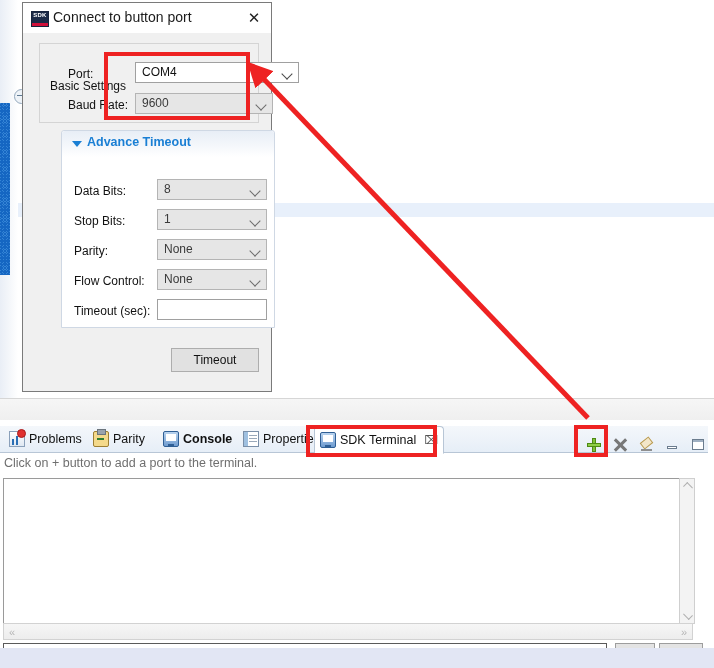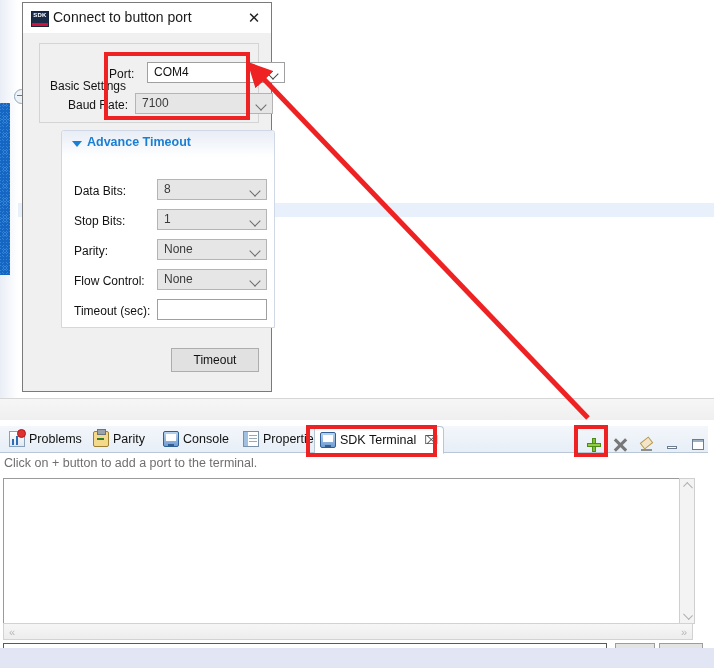--- a/index.html
+++ b/index.html
@@ -45,22 +45,22 @@
     font-size:12px;color:#111;margin-top:43px;}
   .frm-label{position:absolute;font-size:12px;color:#111;}
   .combo{position:absolute;height:21px;border:1px solid #a0a0a0;background:#ffffff;box-sizing:border-box;}
   .combo.disabled{background:#e6e6e6;border-color:#b4b4b4;}
   .combo .val{position:absolute;left:6px;top:2px;font-size:12px;color:#111;}
   .combo.disabled .val{color:#3a3a3a;}
   .combo .chev{position:absolute;right:7px;top:7px;width:7px;height:7px;
     border-left:1.6px solid #4a4a4a;border-bottom:1.6px solid #4a4a4a;transform:rotate(-45deg);}
   .combo.disabled .chev{border-color:#6d6d6d;}
 
-  #lbl-port{left:45px;top:64px;margin-left:41px;}
-  #cmb-port{left:124px;top:59px;width:138px;}
+  #lbl-port{left:45px;top:64px;}
+  #cmb-port{left:112px;top:59px;width:164px;}
   #lbl-baud{left:45px;top:95px;}
   #cmb-baud{left:112px;top:90px;width:138px;}
 
   
   #grp-adv{position:absolute;left:38px;top:127px;width:212px;height:196px;
     background:#ffffff;border:1px solid #cfd8e4;border-radius:3px 3px 0 0;}
   #adv-header{position:absolute;left:0;top:0;width:100%;height:26px;
     background:linear-gradient(to bottom,#e8eef6 0%,#f4f7fb 55%,#ffffff 100%);
     border-bottom:1px solid #ffffff;border-radius:3px 3px 0 0;}
   #adv-arrow{position:absolute;left:10px;top:10px;width:0;height:0;
@@ -94,21 +94,21 @@
 
   
   #bottom-panel{position:absolute;left:0;top:420px;width:714px;height:248px;background:#ffffff;}
   #tabbar{position:absolute;left:0;top:6px;width:714px;height:26px;
     background:linear-gradient(to bottom,#f4f7fb,#e6eef7);border-bottom:1px solid #b8c6d6;}
   .tab{position:absolute;top:0;height:26px;display:flex;align-items:center;gap:4px;
     font-size:12.5px;color:#111;padding:0 5px;cursor:default;}
   .tab .tlabel{white-space:nowrap;}
   #tab-problems{left:4px;}
   #tab-tasks{left:88px;}
-  #tab-console{left:158px;font-weight:normal;}
+  #tab-console{left:158px;font-weight:bold;}
   #tab-properties{left:238px;}
   #tab-sdkterm{left:314px;height:26px;background:#ffffff;
     border:1px solid #b8c6d6;border-bottom:1px solid #ffffff;border-radius:4px 4px 0 0;text-align:center;}
   #tab-sdkterm .tlabel{font-weight:normal;}
   .tabclose{font-size:12px;color:#555;margin-left:4px;}
 
   
   .ic{width:14px;height:14px;position:relative;display:inline-block;flex:0 0 14px;}
   .ic-problems{background:linear-gradient(to bottom,#ffffff,#dfe8f2);border:1px solid #8aa0ba;}
   .ic-problems:before{content:"";position:absolute;left:2px;bottom:1px;width:2px;height:6px;background:#2a6fb5;}
@@ -198,21 +198,21 @@
   <div id="grp-basic-legend">Basic Settings</div>
 
   <div class="frm-label" id="lbl-port">Port:</div>
   <div class="combo" id="cmb-port">
     <span class="val">COM4</span>
     <span class="chev"></span>
   </div>
 
   <div class="frm-label" id="lbl-baud">Baud Rate:</div>
   <div class="combo disabled" id="cmb-baud">
-    <span class="val">7100</span>
+    <span class="val">9600</span>
     <span class="chev"></span>
   </div>
 
   <div id="grp-adv">
     <div id="adv-header">
       <span id="adv-arrow"></span>
       <span id="adv-title">Advance Timeout</span>
     </div>
   </div>
 

